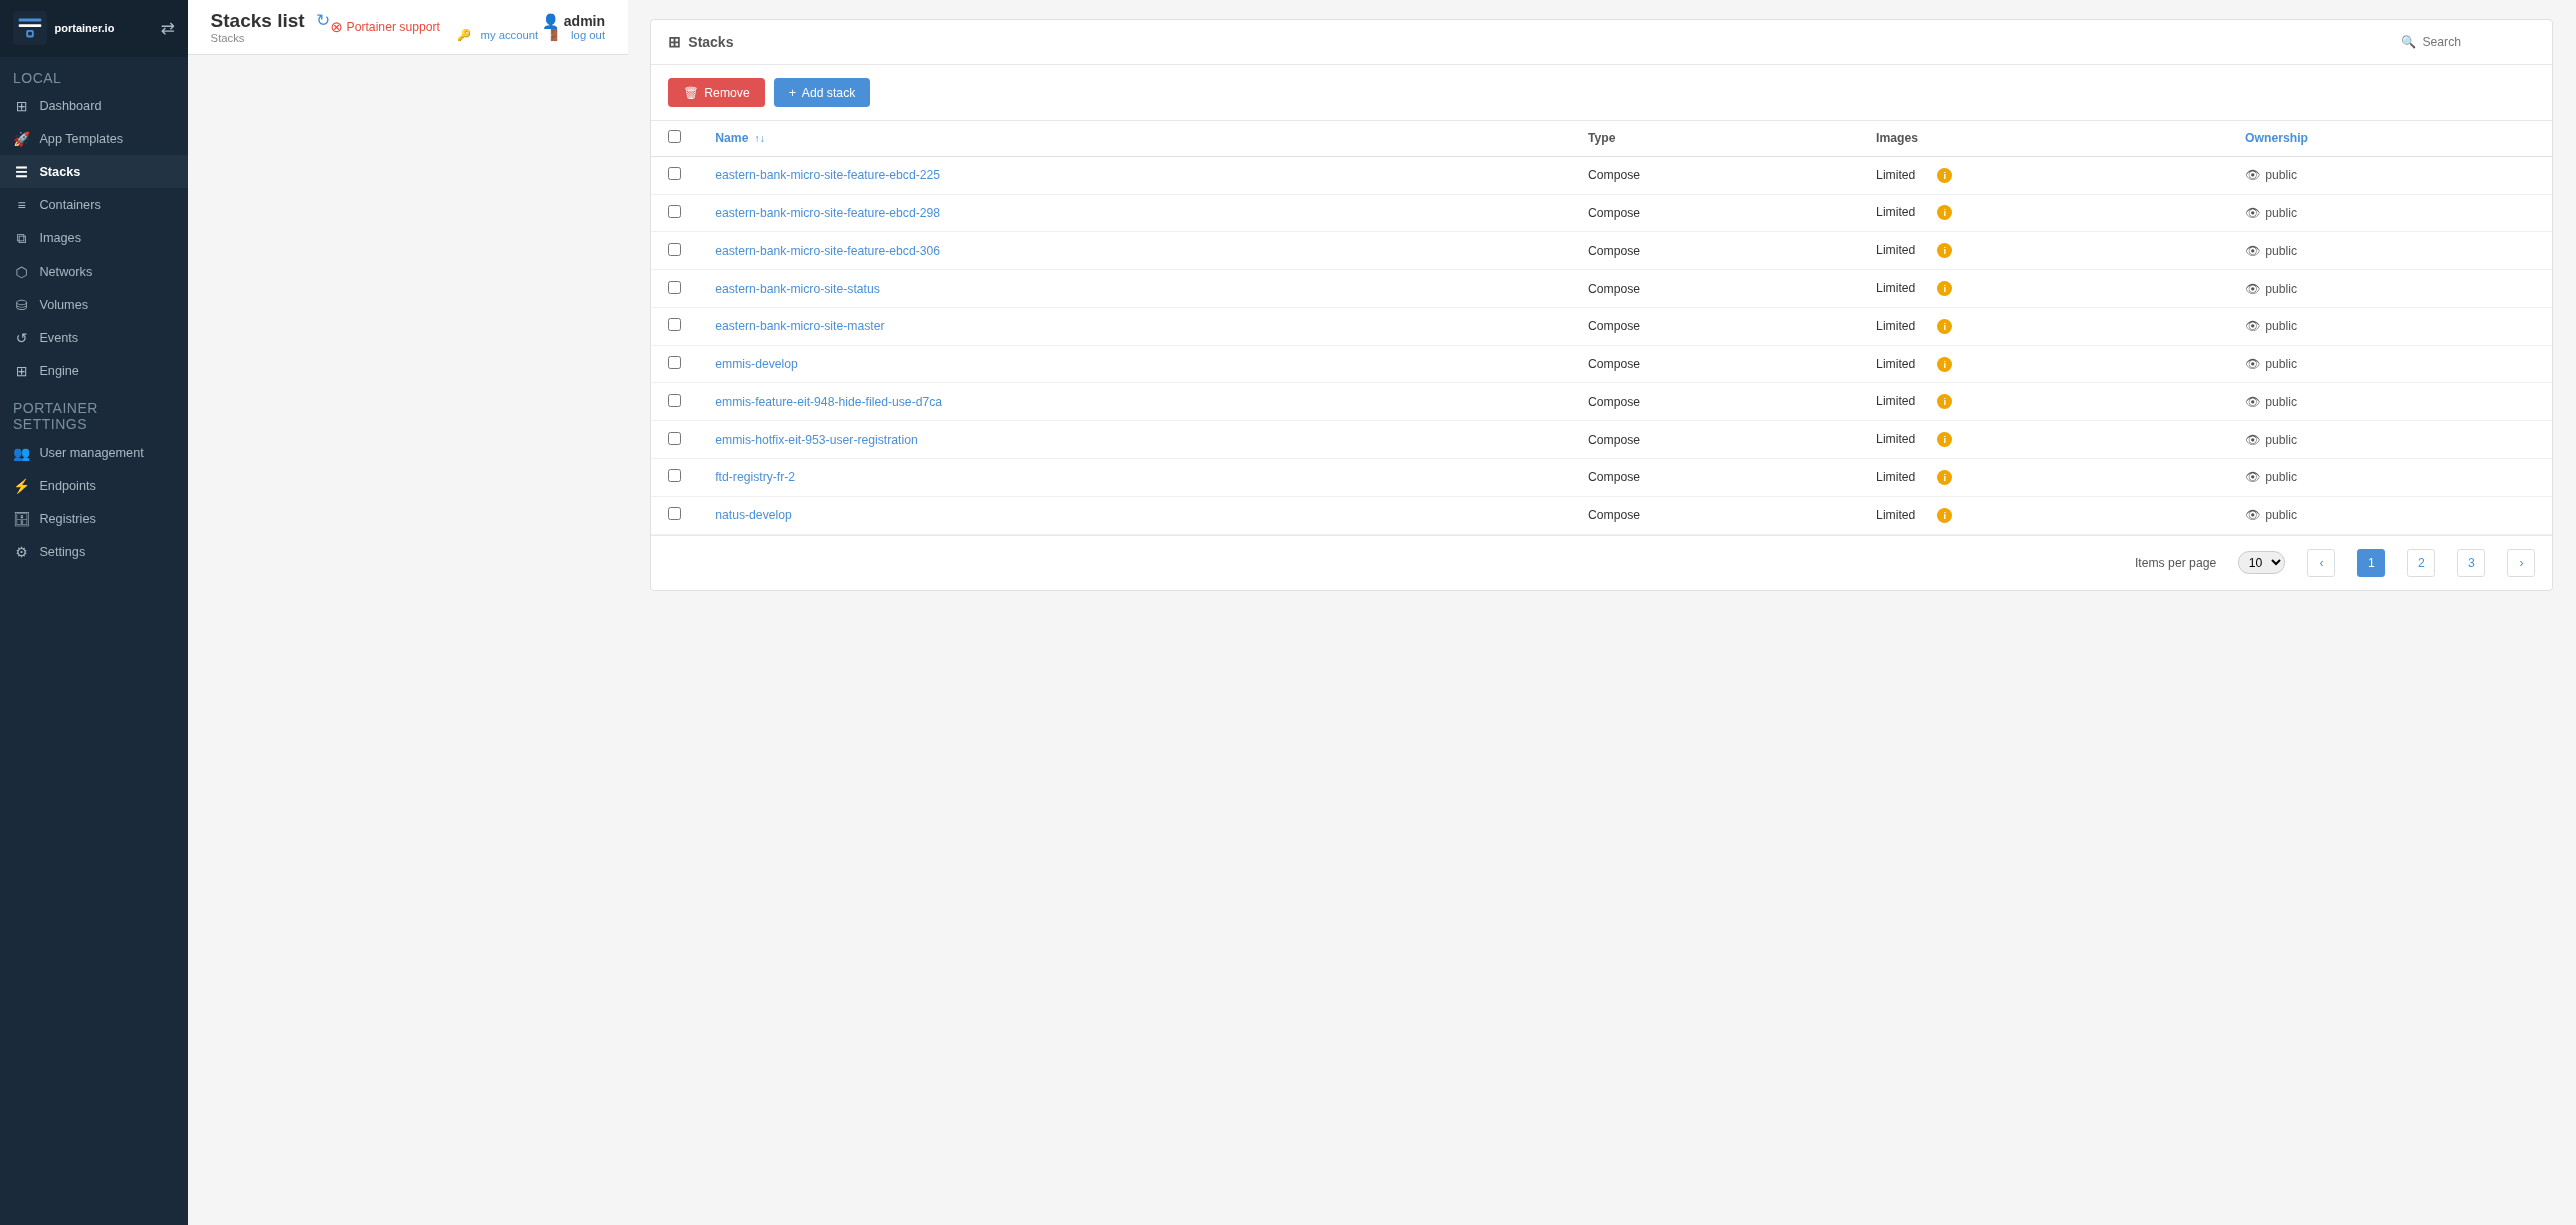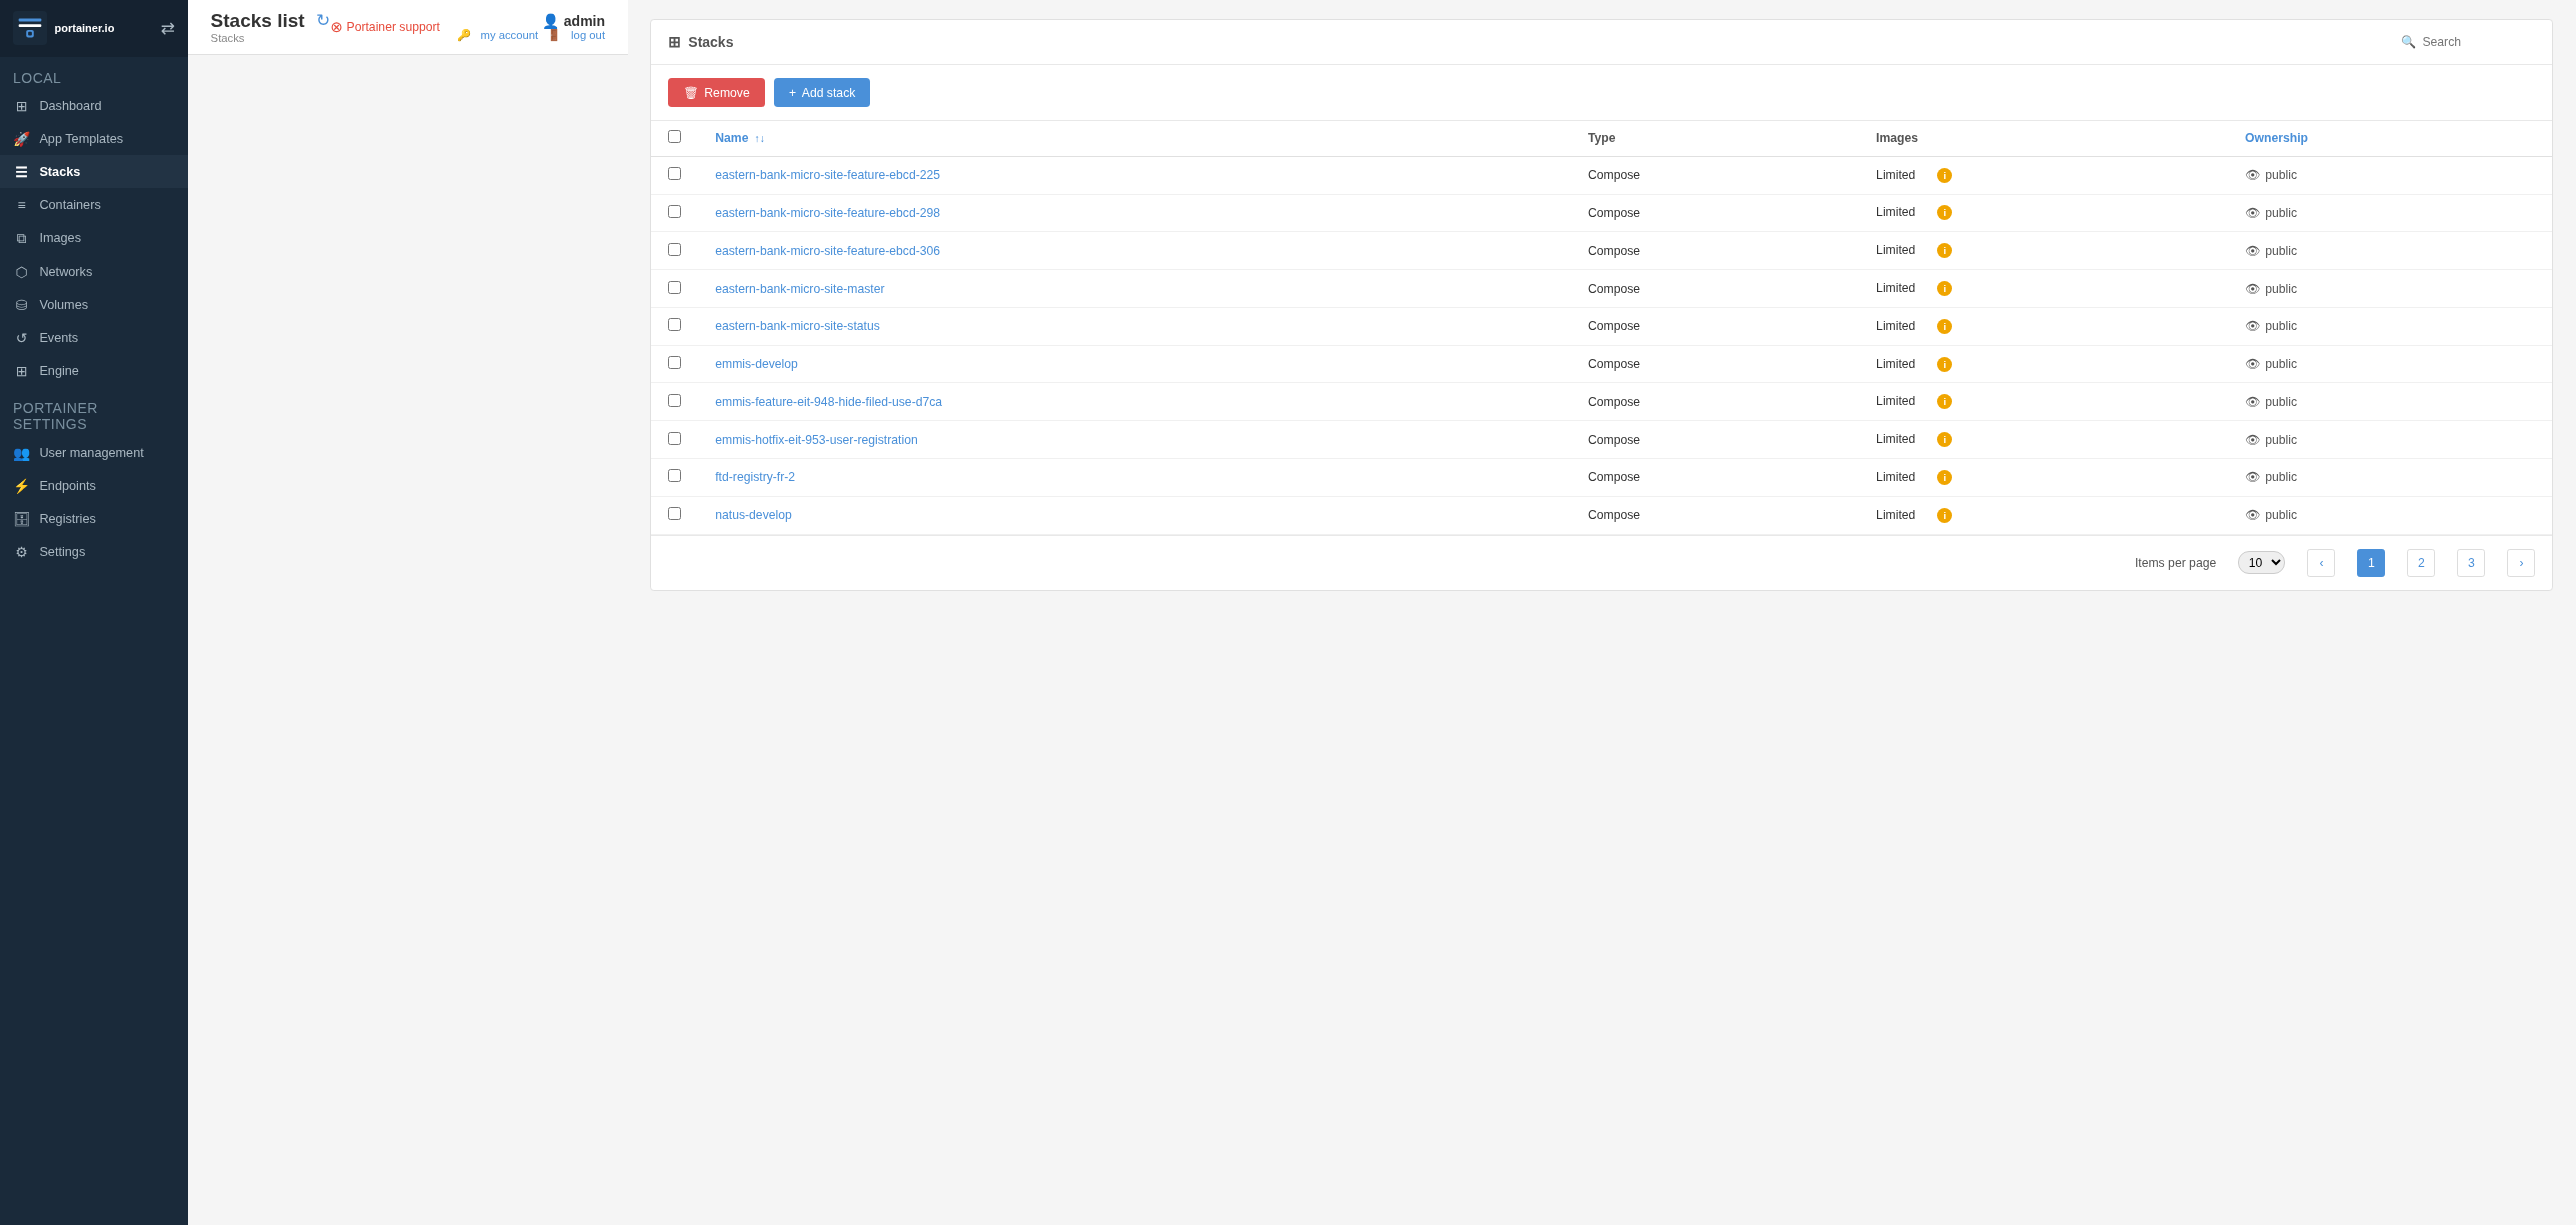--- a/index.html
+++ b/index.html
@@ -490,42 +490,42 @@
         <span>👁</span>
         <span>public</span>
       </div>
     </td>
   </tr>
             <tr>
     <td class="checkbox-cell">
       <input type="checkbox" style="">
     </td>
     <td class="name-cell">
+      <a>eastern-bank-micro-site-status</a>
+    </td>
+    <td>Compose</td>
+    <td>
+      <div class="limited-cell">
+        <span>Limited</span>
+        <span class="info-badge">i</span>
+      </div>
+    </td>
+    <td class="ownership-cell">
+      <div class="ownership-val">
+        <span>👁</span>
+        <span>public</span>
+      </div>
+    </td>
+  </tr>
+            <tr>
+    <td class="checkbox-cell">
+      <input type="checkbox" style="">
+    </td>
+    <td class="name-cell">
       <a>eastern-bank-micro-site-master</a>
-    </td>
-    <td>Compose</td>
-    <td>
-      <div class="limited-cell">
-        <span>Limited</span>
-        <span class="info-badge">i</span>
-      </div>
-    </td>
-    <td class="ownership-cell">
-      <div class="ownership-val">
-        <span>👁</span>
-        <span>public</span>
-      </div>
-    </td>
-  </tr>
-            <tr>
-    <td class="checkbox-cell">
-      <input type="checkbox" style="">
-    </td>
-    <td class="name-cell">
-      <a>eastern-bank-micro-site-status</a>
     </td>
     <td>Compose</td>
     <td>
       <div class="limited-cell">
         <span>Limited</span>
         <span class="info-badge">i</span>
       </div>
     </td>
     <td class="ownership-cell">
       <div class="ownership-val">

